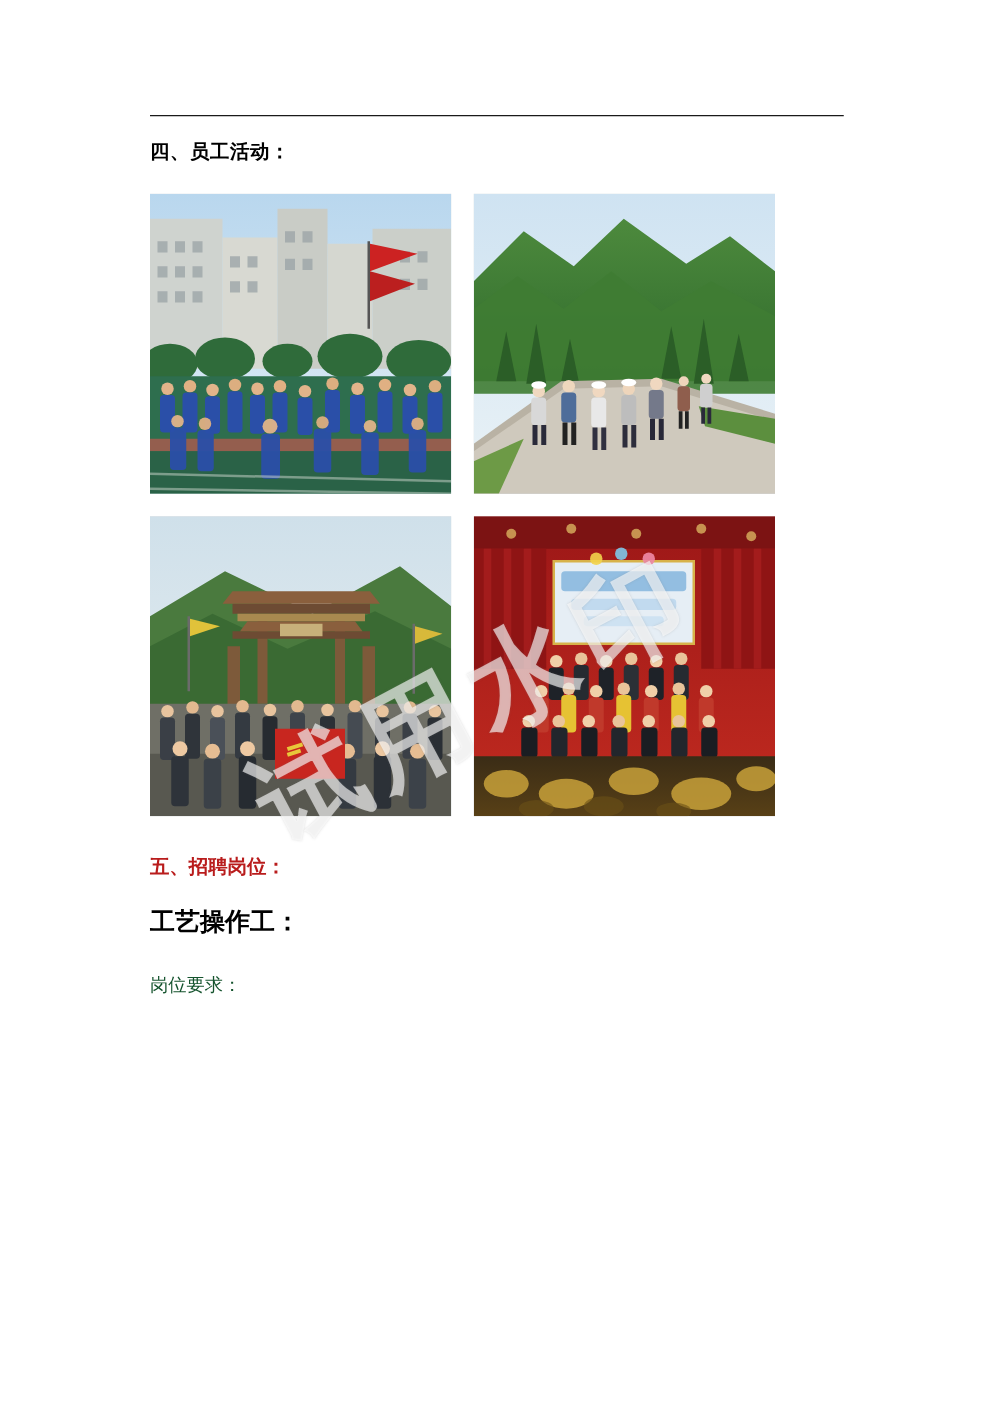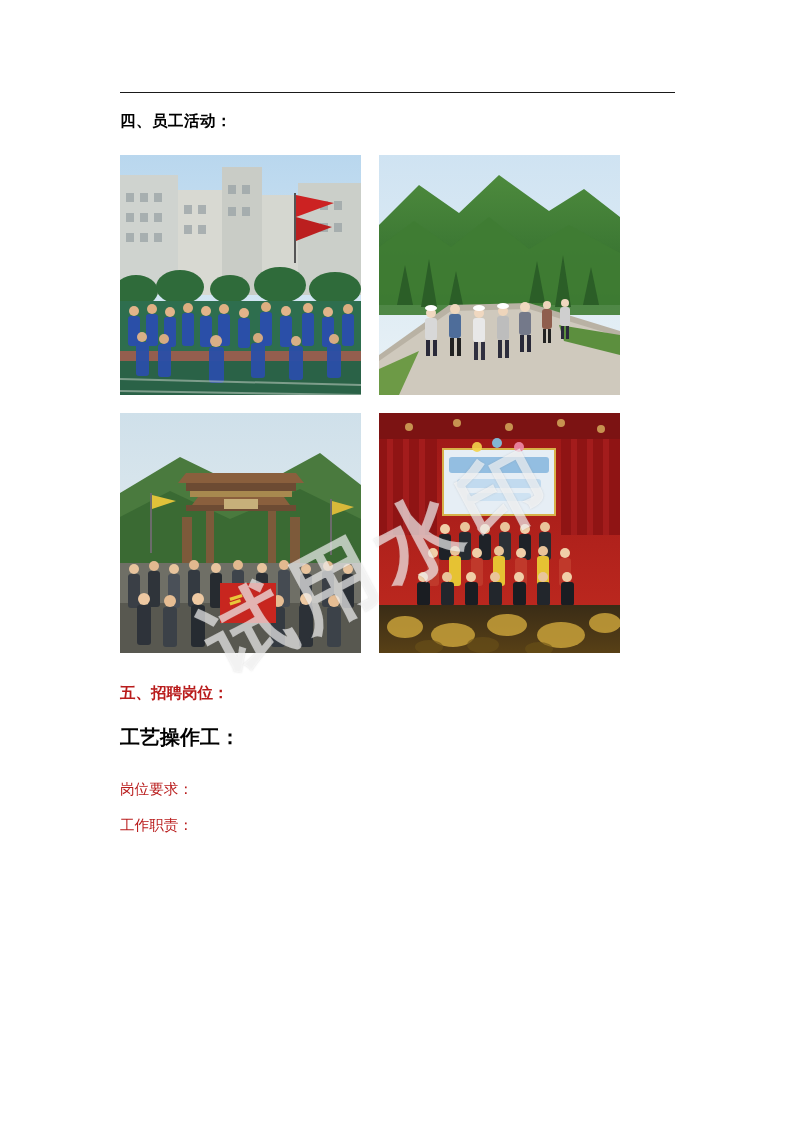--- a/index.html
+++ b/index.html
@@ -69,21 +69,21 @@
     font-family: "DejaVu Sans", "Liberation Sans", sans-serif;
     font-weight: bold;
     font-size: 20px;
     color: #000;
     margin: 0 0 20px 0;
   }
   .para {
     font-family: "DejaVu Serif", "Liberation Serif", serif;
     font-size: 14.6px;
     line-height: 36px;
-    color: #b91c1c;
+    color: #14532d;
     margin: 0;
     text-align: justify;
   }
   .para.single { margin-bottom: 0; }
 
   
   .watermark {
     position: absolute;
     left: 120px;
     top: 430px;
@@ -501,18 +501,17 @@
 
     </div>
 
     <h2 class="heading2">五、招聘岗位：</h2>
 
     <h3 class="subheading">工艺操作工：</h3>
 
     <p class="para">岗位要求：</p>
 
 
-    <p class="para single">工作职责：</p>
 
   </div>
 
   <div class="watermark">试用水印</div>
 </div>
 
 </body></html>

